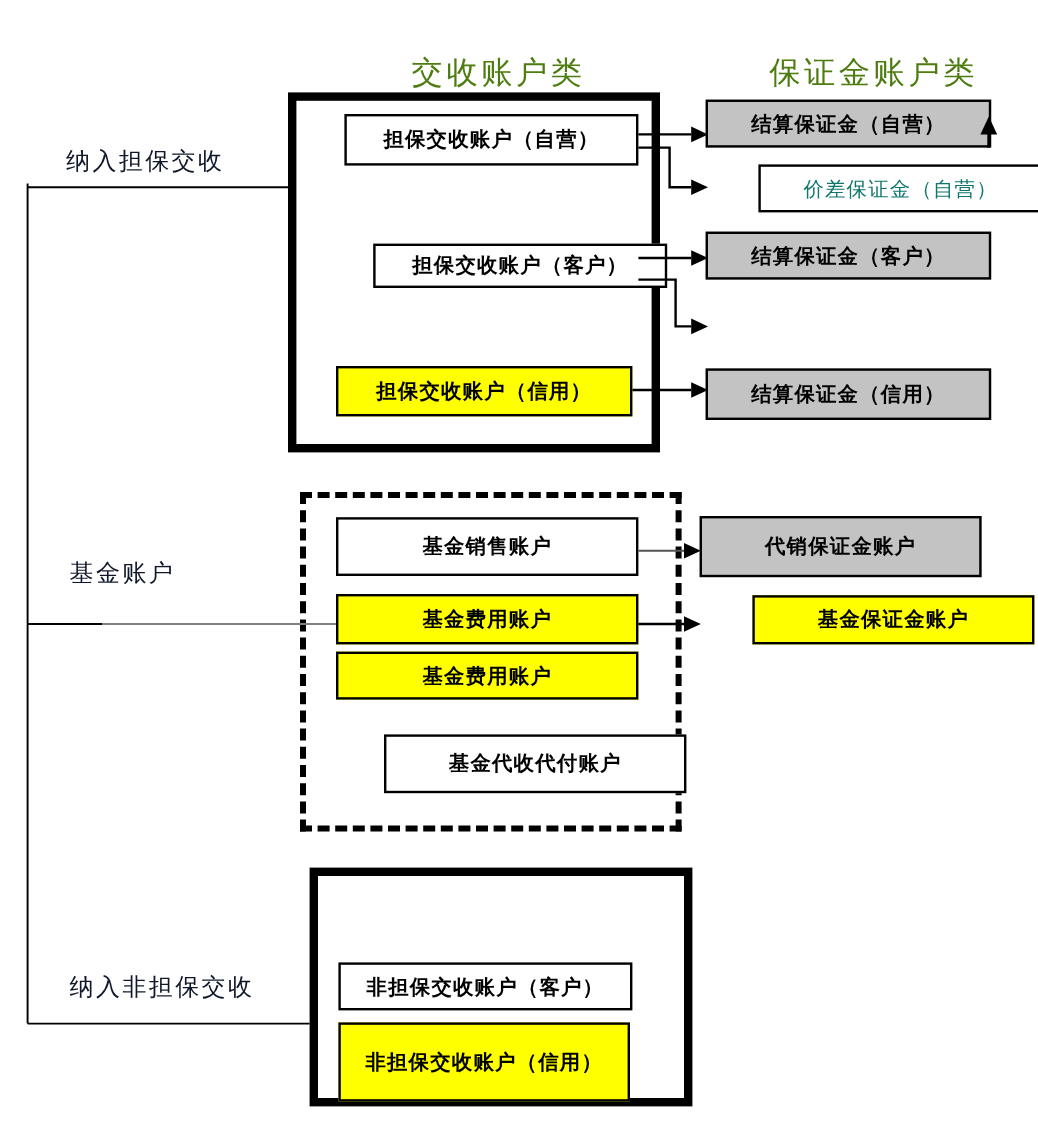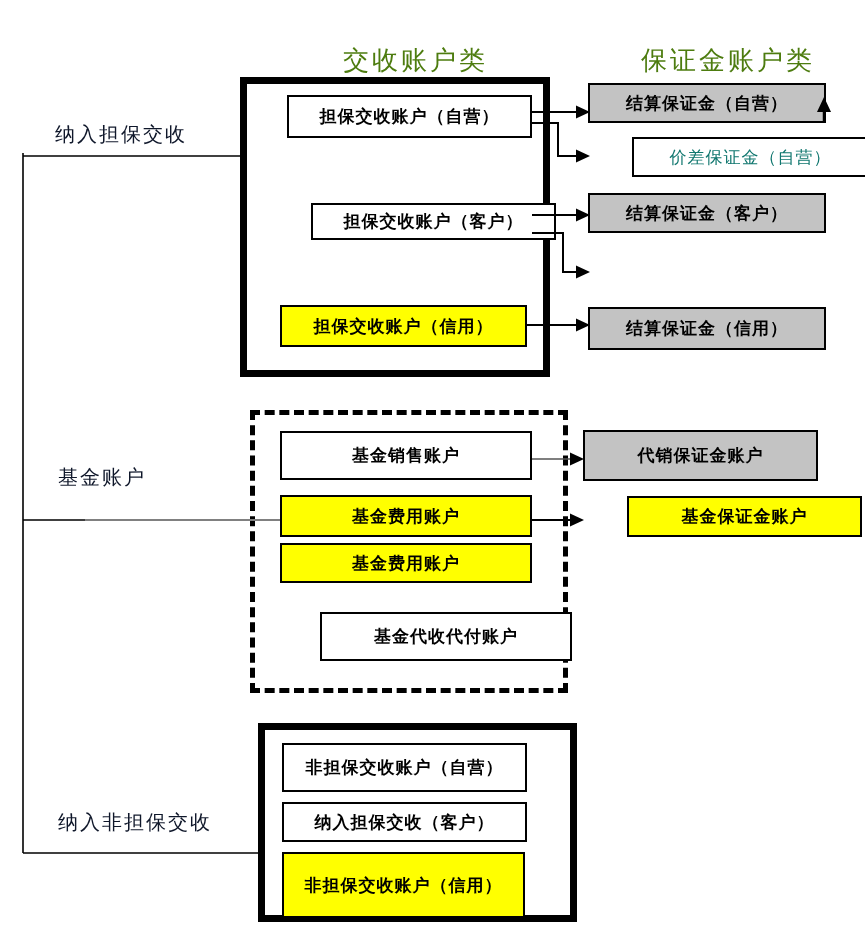--- a/index.html
+++ b/index.html
@@ -48,22 +48,21 @@
 
   <div class="abox fill-white" style="left:287px;top:95px;width:245px;height:43px;">担保交收账户（自营）</div>
   <div class="abox fill-white" style="left:287px;top:203px;width:245px;height:37px;margin-left:24px;">担保交收账户（客户）</div>
   <div class="abox fill-yellow" style="left:280px;top:305px;width:247px;height:42px;">担保交收账户（信用）</div>
 
   <div class="abox fill-white" style="left:280px;top:431px;width:252px;height:49px;">基金销售账户</div>
   <div class="abox fill-yellow" style="left:280px;top:495px;width:252px;height:42px;">基金费用账户</div>
   <div class="abox fill-yellow" style="left:280px;top:543px;width:252px;height:40px;">基金费用账户</div>
   <div class="abox fill-white" style="left:280px;top:612px;width:252px;height:49px;margin-left:40px;">基金代收代付账户</div>
 
-  <div class="abox fill-white" style="left:282px;top:743px;width:245px;height:49px;">非担保交收账户（自营）</div>
-  <div class="abox fill-white" style="left:282px;top:802px;width:245px;height:40px;">纳入担保交收（客户）</div>
+  <div class="abox fill-white" style="left:282px;top:802px;width:245px;height:40px;">非担保交收账户（客户）</div>
   <div class="abox fill-yellow" style="left:282px;top:852px;width:243px;height:66px;">非担保交收账户（信用）</div>
 
   <div class="abox fill-gray" style="left:588px;top:83px;width:238px;height:40px;">结算保证金（自营）</div>
   <div class="abox fill-white text-muted" style="left:588px;top:137px;width:237px;height:40px;">价差保证金（自营）</div>
   <div class="abox fill-gray" style="left:588px;top:193px;width:238px;height:40px;">结算保证金（客户）</div>
   <div class="abox fill-gray" style="left:583px;top:430px;width:235px;height:51px;">代销保证金账户</div>
   <div class="abox fill-gray" style="left:588px;top:307px;width:238px;height:43px;">结算保证金（信用）</div>
   <div class="abox fill-yellow" style="left:583px;top:496px;width:235px;height:41px;margin-left:44px;">基金保证金账户</div>
 
   <svg id="overlay" width="865" height="942" viewBox="0 0 865 942">

